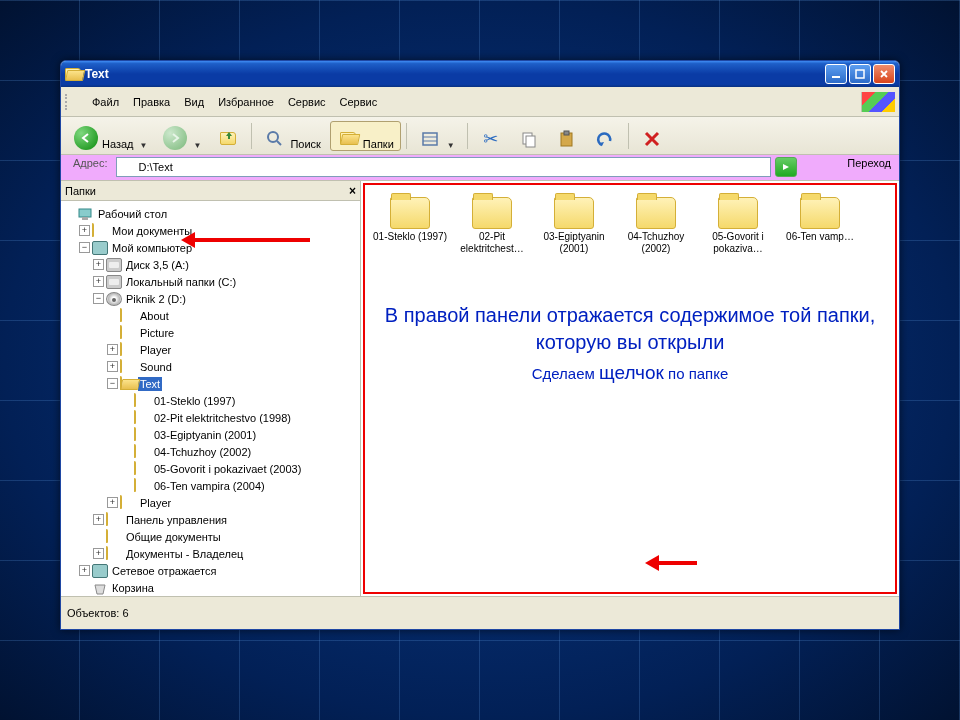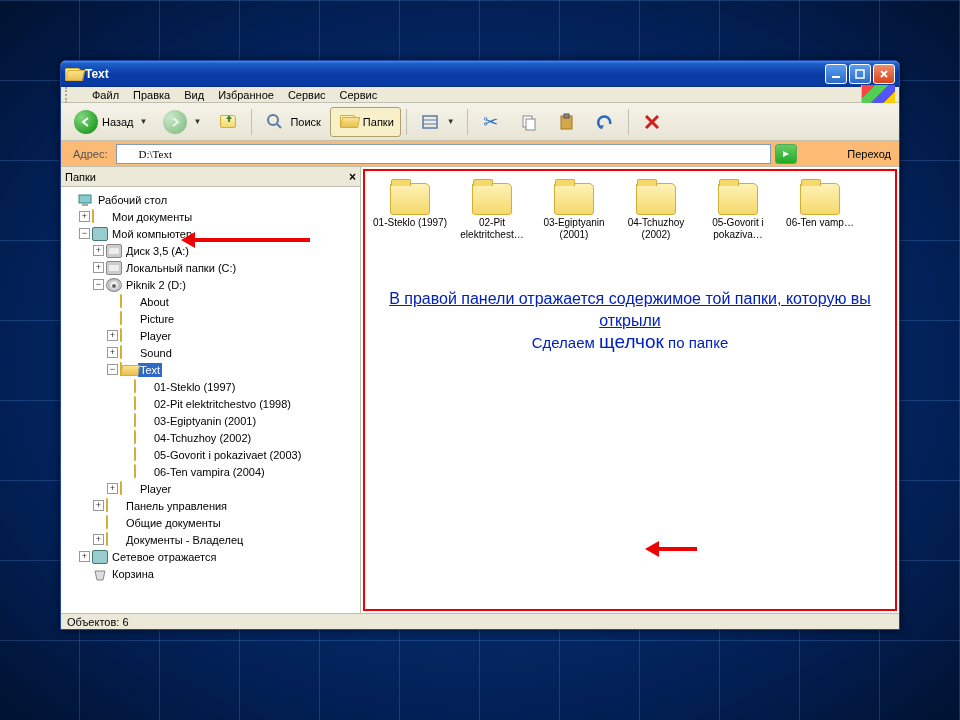--- a/index.html
+++ b/index.html
@@ -45,60 +45,60 @@
     border: 1px solid white;
     border-radius: 3px;
     display:flex;align-items:center;justify-content:center;
     font-weight:bold; font-size:12px;
     cursor:pointer;
   }
   .winbtn.min { background: linear-gradient(to bottom,#5d9ef0,#2c6bc9); }
   .winbtn.max { background: linear-gradient(to bottom,#5d9ef0,#2c6bc9); }
   .winbtn.close { background: linear-gradient(to bottom,#f08d6d,#d8441b); }
   .menubar {
-    height: 16px; background:#ece9d8;
+    height: 30px; background:#ece9d8;
     display:flex; align-items:center; padding:0 4px;
     border-bottom:1px solid #c0c0b0;
   }
   .menubar .grip { width:4px; height:16px; border-left:2px dotted #aaa; margin-right:4px; }
   .menubar span { padding: 3px 7px; cursor:default; }
   .menubar .logo {
     margin-left:auto; width:34px; height:20px;
     background: linear-gradient(135deg,#f44 0 25%, #5c5 0 50%, #55f 0 75%, #fc0 0);
     border-left:1px solid #c0c0b0;
     display:flex;align-items:center;justify-content:center;
   }
   .toolbar {
     height: 38px; background:linear-gradient(to bottom,#f5f3e9,#e8e5d5);
     display:flex; align-items:center; padding:2px 4px; gap:2px;
     border-bottom:1px solid #c0c0b0;
   }
   .tbtn {
     height:30px; padding:0 6px;
     border:1px solid transparent; border-radius:3px;
-    display:flex;align-items:center;gap:4px; cursor:pointer;
+    display:flex;align-items:flex-end;gap:4px; cursor:pointer;
   }
   .tbtn.active { border:1px solid #b0a070; background:#f8f0c8; }
   .tbtn .ico { width:22px; height:22px; display:flex;align-items:center;justify-content:center; font-size:16px; }
   .circle.green { width:24px;height:24px;border-radius:50%;background:radial-gradient(circle at 30% 30%,#7ed87e,#0a8a0a);color:white;display:flex;align-items:center;justify-content:center;font-size:14px;font-weight:bold; }
   .circle.greendis { width:24px;height:24px;border-radius:50%;background:radial-gradient(circle at 30% 30%,#cce8cc,#7ab87a);color:#e8f5e8;display:flex;align-items:center;justify-content:center;font-size:14px; }
   .dropdown-arrow { font-size:8px; color:#333; margin-left:2px; }
   .sep { width:1px; height:26px; background:#c0c0b0; margin:0 3px; }
   .addressbar {
-    height: 26px; background:#fdba74; display:flex;align-items:center;
+    height: 26px; background:#f0abfc; display:flex;align-items:flex-start;
     padding:2px 4px; gap:4px; border-bottom:1px solid #c0c0b0;
   }
   .addressbar .lbl { padding:0 4px; color:#555; }
   .addressbar input {
     flex:1; height:20px; border:1px solid #7f9db9; padding:0 4px 0 22px;
     font-family:inherit; font-size:11px;
     background:white;
     position:relative;
   }
-  .addr-wrap { flex:1; position:relative; display:flex;font-family:Liberation Serif, serif; }
+  .addr-wrap { flex:1; position:relative; display:flex; }
   .addr-wrap .fico { position:absolute; left:3px; top:3px; width:14px;height:14px; }
   .gobtn { width:22px;height:20px;background:linear-gradient(to bottom,#6c6,#2a2);border:1px solid #5a5;border-radius:3px;color:white;display:flex;align-items:center;justify-content:center;font-size:12px;cursor:pointer; }
   .go-label { padding:0 4px;margin-left:42px; }
   .body {
     flex:1; display:flex; background:white; overflow:hidden;
   }
   .sidebar {
     width: 300px; border-right:1px solid #c0c0b0;
     display:flex; flex-direction:column; background:white;
   }
@@ -149,36 +149,36 @@
     content:"";position:absolute;left:0;top:-5px;width:18px;height:6px;
     background:#f5d96b;border:1px solid #d4af37;border-bottom:none;border-radius:2px 2px 0 0;
   }
   .item .cap { font-size:10px; line-height:1.15; word-wrap:break-word; }
   .annot {
     margin-top: 40px;
     text-align:center;
     color:#0020c0;
     font-family: Arial, sans-serif;
   }
-  .annot .l1 { font-size:16px; line-height:1.35;text-decoration:underline; }
-  .annot .l2 { font-size:15px; margin-top:0; }
+  .annot .l1 { font-size:20px; line-height:1.35; }
+  .annot .l2 { font-size:15px; margin-top:6px; }
   .annot .l2 .big { font-size:19px; }
   .red-arrow {
     position:absolute;
     display:flex;align-items:center;
   }
   .red-arrow .shaft { height:4px; background:#e00; }
   .red-arrow .head {
     width:0;height:0;
     border-top:8px solid transparent;
     border-bottom:8px solid transparent;
     border-right:14px solid #e00;
   }
   .status {
-    height:16px; background:#ece9d8; border-top:1px solid #c0c0b0;
+    height:33px; background:#ece9d8; border-top:1px solid #c0c0b0;
     padding:2px 6px; display:flex;align-items:center;
   }
   svg { display:block; }
 </style>
 </head>
 <body>
 
 <div class="window">
   <div class="titlebar">
     <span class="ticon">

